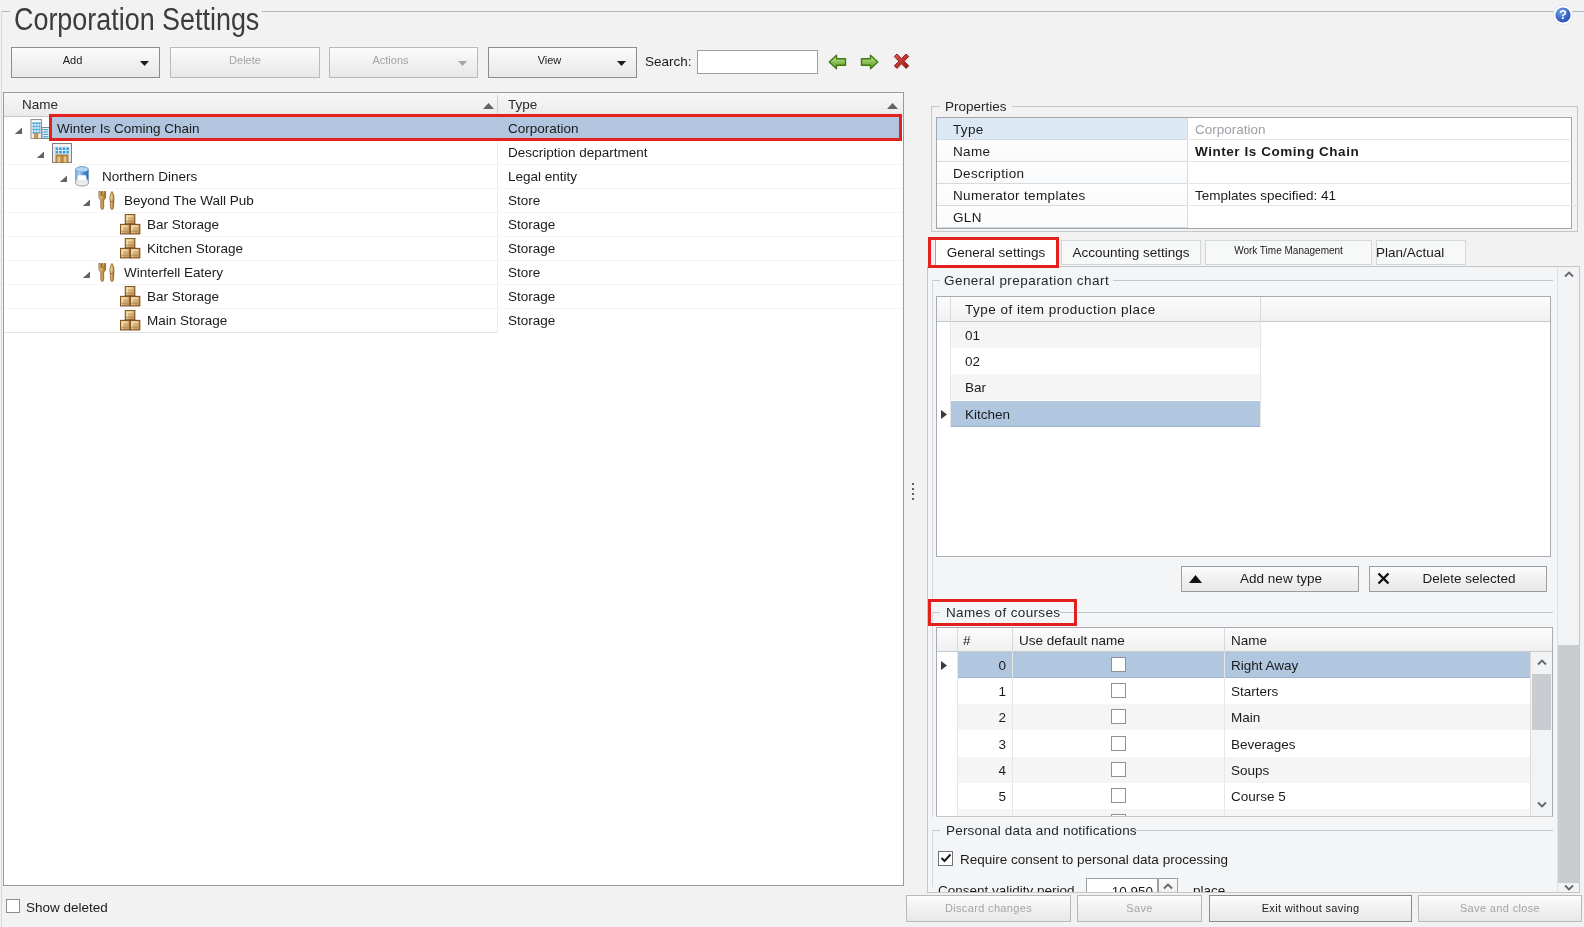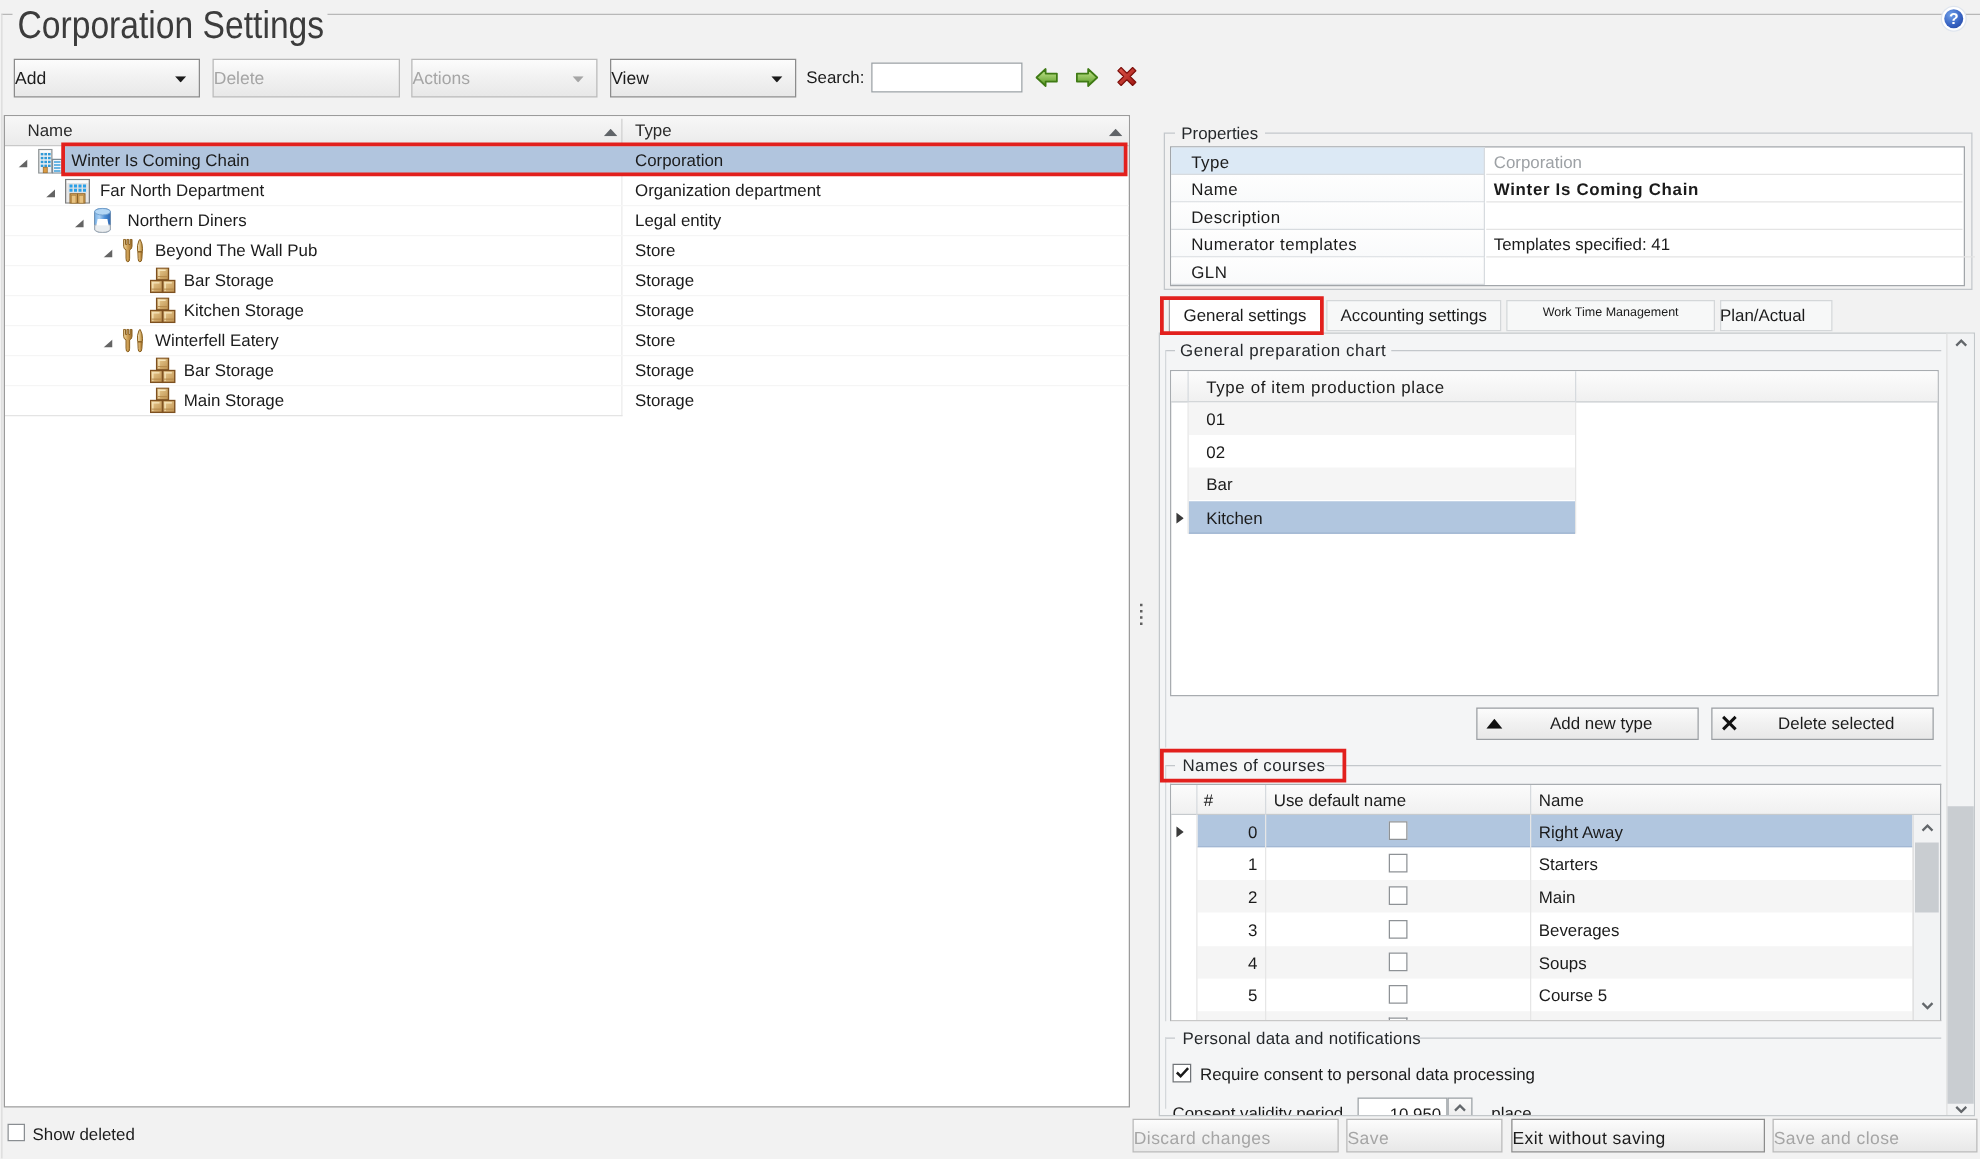--- a/index.html
+++ b/index.html
@@ -1,19 +1,19 @@
 <!DOCTYPE html>
 <html><head><meta charset="utf-8"><style>
 html,body{margin:0;padding:0}
 body{width:1584px;height:927px;overflow:hidden;background:#f2f2f2;
  font-family:"Liberation Sans",sans-serif;color:#1b1b1b;}
 .abs{position:absolute}
 #app{position:relative;width:1584px;height:927px;background:#f2f2f2;overflow:hidden}
 .btn{background:linear-gradient(#fcfcfc,#f2f2f2 45%,#e8e8e8);border:1px solid #8c8c8c;
- box-sizing:border-box;text-align:left;font-size:14px;color:#1b1b1b}
+ box-sizing:border-box;text-align:center;font-size:11px;color:#1b1b1b}
 .btn.dis{border-color:#b9b9b9;color:#a5a5a5}
 .gbline{background:#c3c7cb;height:1px}
 .cell{box-sizing:border-box;font-size:13.5px;overflow:hidden;white-space:nowrap}
 .ck{box-sizing:border-box;background:#fff;border:1px solid #8e9296}
 
 </style></head><body>
 <div id="app">
 <div class="abs" style="left:1px;top:11px;width:9px;height:1px;background:#b8b8b8"></div>
 <div class="abs" style="left:1px;top:11px;width:1px;height:916px;background:#d9d9d9"></div>
 <div class="abs" style="left:262px;top:11px;width:1322px;height:1px;background:#b8b8b8"></div>
@@ -135,22 +135,21 @@
       <rect x="14.4" y="4.6" width="2.4" height="2.4" fill="#29a0e8"></rect>
       <rect x="3.6" y="8.0" width="2.4" height="2.4" fill="#29a0e8"></rect>
       <rect x="7.2" y="8.0" width="2.4" height="2.4" fill="#29a0e8"></rect>
       <rect x="10.8" y="8.0" width="2.4" height="2.4" fill="#29a0e8"></rect>
       <rect x="14.4" y="8.0" width="2.4" height="2.4" fill="#29a0e8"></rect>
       <rect x="4" y="12" width="12" height="7.5" fill="#d8a85c" stroke="#8a6228" stroke-width="0.8"></rect>
       <line x1="10" y1="12" x2="10" y2="19.5" stroke="#8a6228" stroke-width="0.8"></line>
       <rect x="5.2" y="13.2" width="3.6" height="6.3" fill="#e8c382" stroke="#a87c3a" stroke-width="0.5"></rect>
       <rect x="11.2" y="13.2" width="3.6" height="6.3" fill="#e8c382" stroke="#a87c3a" stroke-width="0.5"></rect>
     </svg>
-<div class="abs cell" style="left:80px;top:145px;width:410px">Far North Department</div>
-<div class="abs cell" style="left:508px;top:145px;width:390px">Organization department</div>
+<div class="abs cell" style="left:508px;top:145px;width:390px">Description department</div>
 <div class="abs" style="left:4px;top:188px;width:899px;height:1px;background:#f5f5f5"></div>
 <svg class="abs" style="left:59px;top:175px" width="8" height="7" viewBox="0 0 8 7">
       <polygon points="8,0.5 8,7 0.8,7" fill="#646464"></polygon>
     </svg>
 <svg class="abs" style="left:75px;top:166px" width="14" height="21" viewBox="0 0 14 21">
       <defs>
         <linearGradient id="cyl" x1="0" y1="0" x2="1" y2="0">
           <stop offset="0" stop-color="#7ab4ea"></stop>
           <stop offset="0.3" stop-color="#aacff2"></stop>
           <stop offset="0.65" stop-color="#4c8ed6"></stop>

